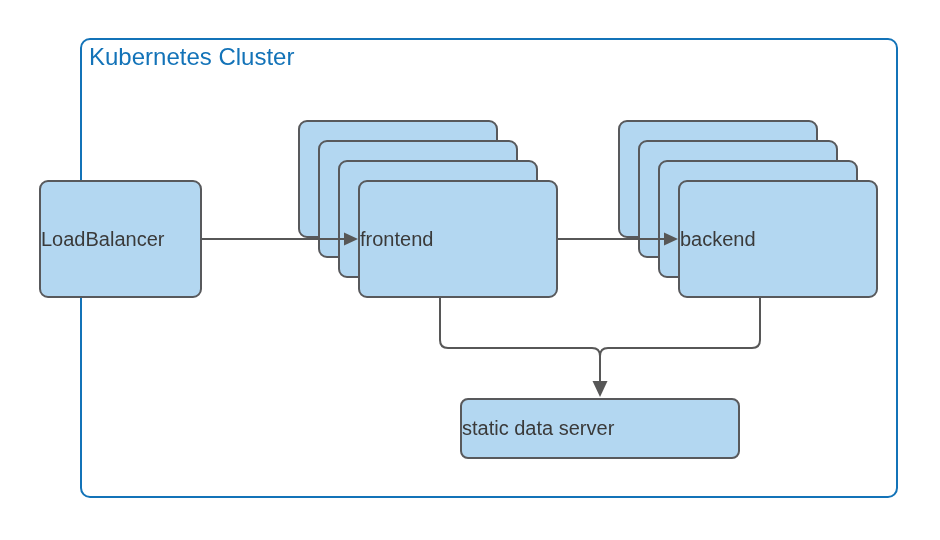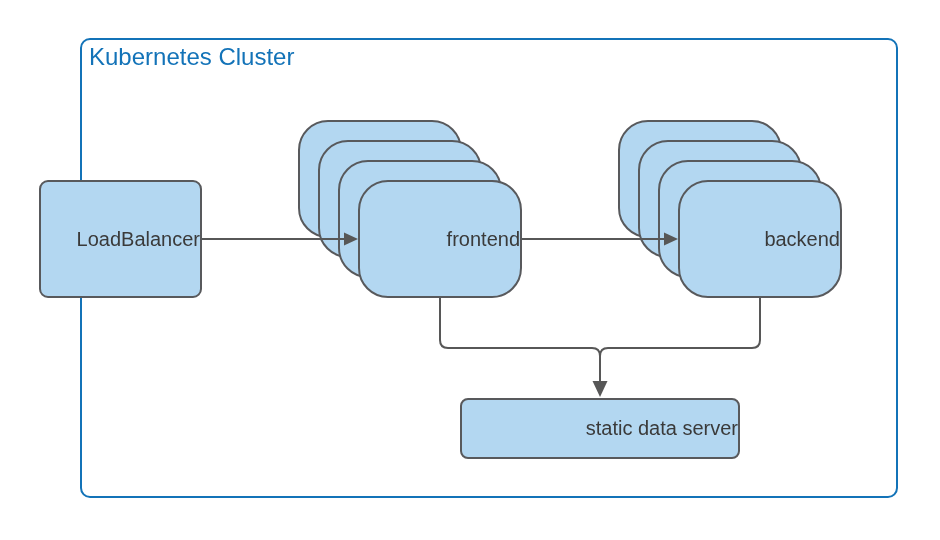--- a/index.html
+++ b/index.html
@@ -45,26 +45,25 @@
     line-height: 1.2;
   }
   .node {
     position: absolute;
     background: var(--node-fill);
     border: 2px solid var(--node-border);
     border-radius: 9px;
     box-sizing: border-box;
     display: flex;
     align-items: center;
-    justify-content: flex-end;
+    justify-content: flex-start;
   }
   .card {
-    width: 164px;
+    width: 200px;
     height: 118px;
-    border-radius: 30px;
   }
   .node .label {
     font-size: 20px;
     color: var(--node-text);
     white-space: nowrap;
     text-align: center;
   }
   .lb {
     left: 39px;
     top: 180px;

